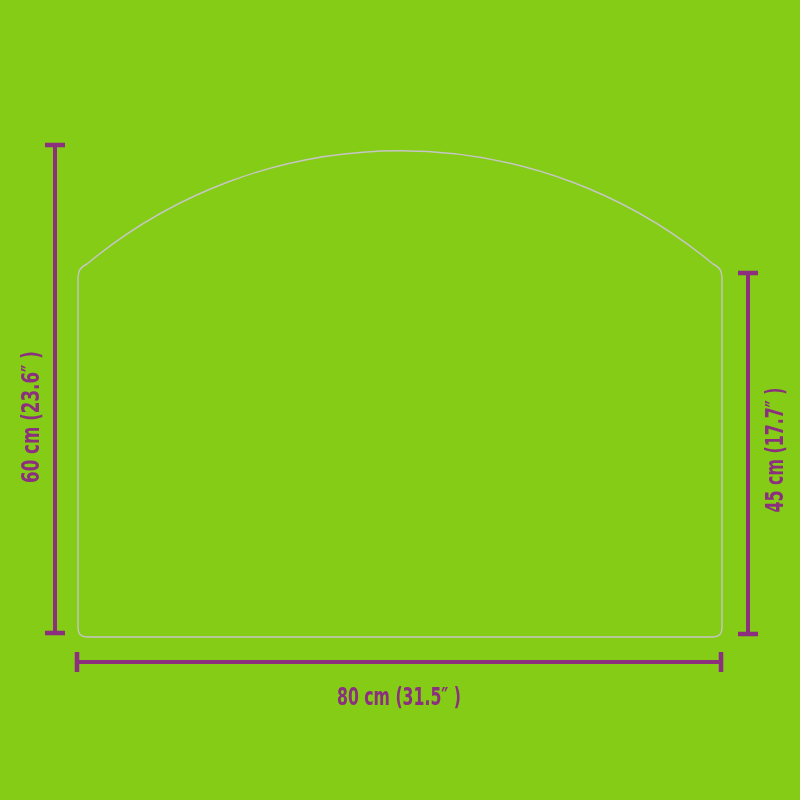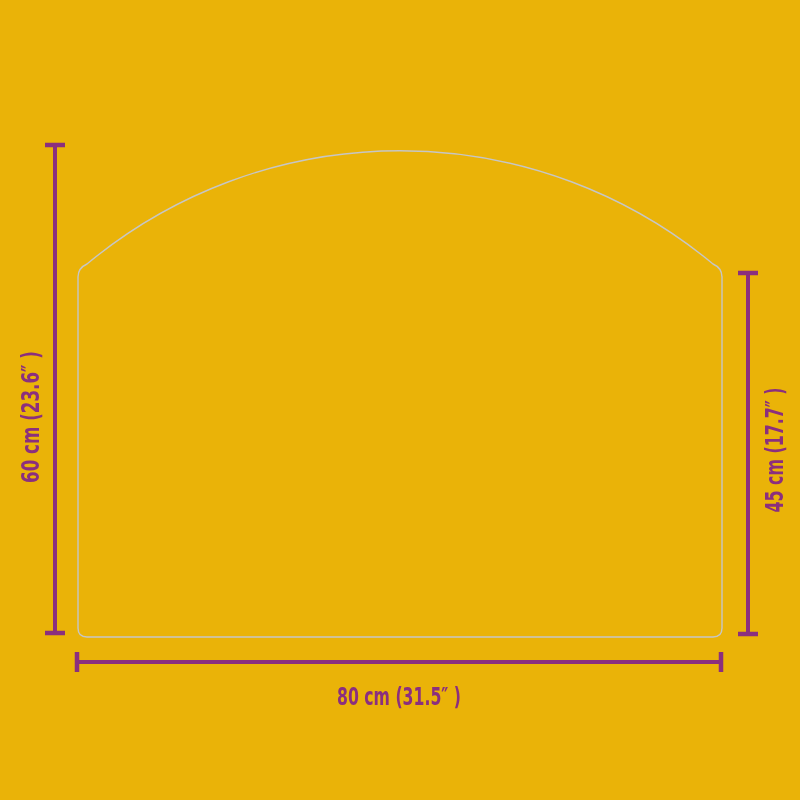--- a/index.html
+++ b/index.html
@@ -16,21 +16,21 @@
   }
   svg text {
     font-family: "DejaVu Sans", "Liberation Sans", sans-serif;
     font-weight: bold;
     font-size: 24px;
   }
 </style>
 </head>
 <body>
 
-<div class="stage" style="background: #eab308;">
+<div class="stage" style="background: #84cc16;">
   <svg width="800" height="800" viewBox="0 0 800 800">
 
     <path d="M 78 277
              Q 78 268 87 264
              A 489 489 0 0 1 713 264
              Q 722 268 722 277
              L 722 628
              Q 722 637 713 637
              L 87 637
              Q 78 637 78 628

